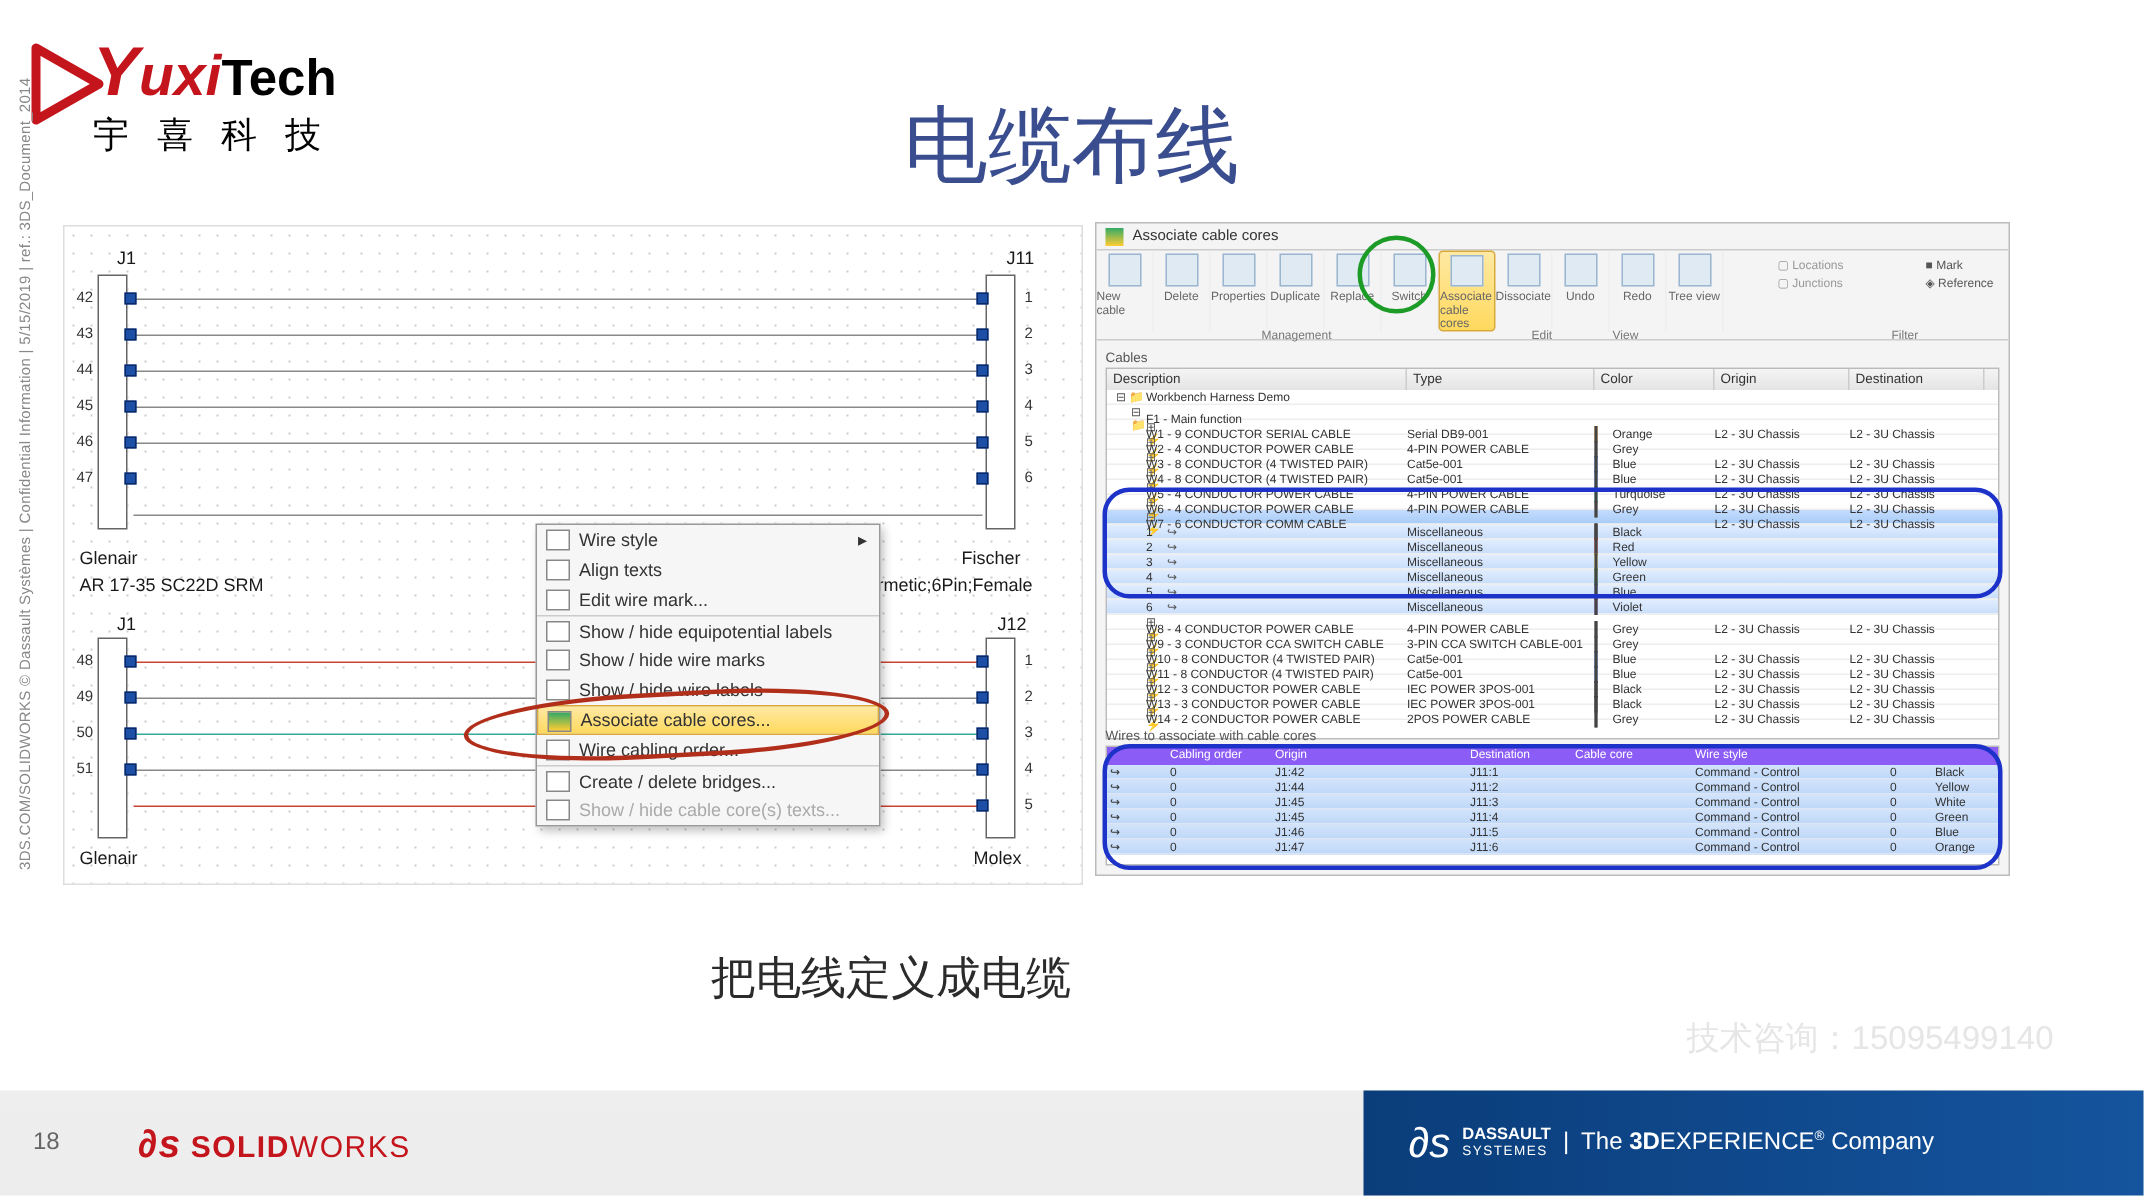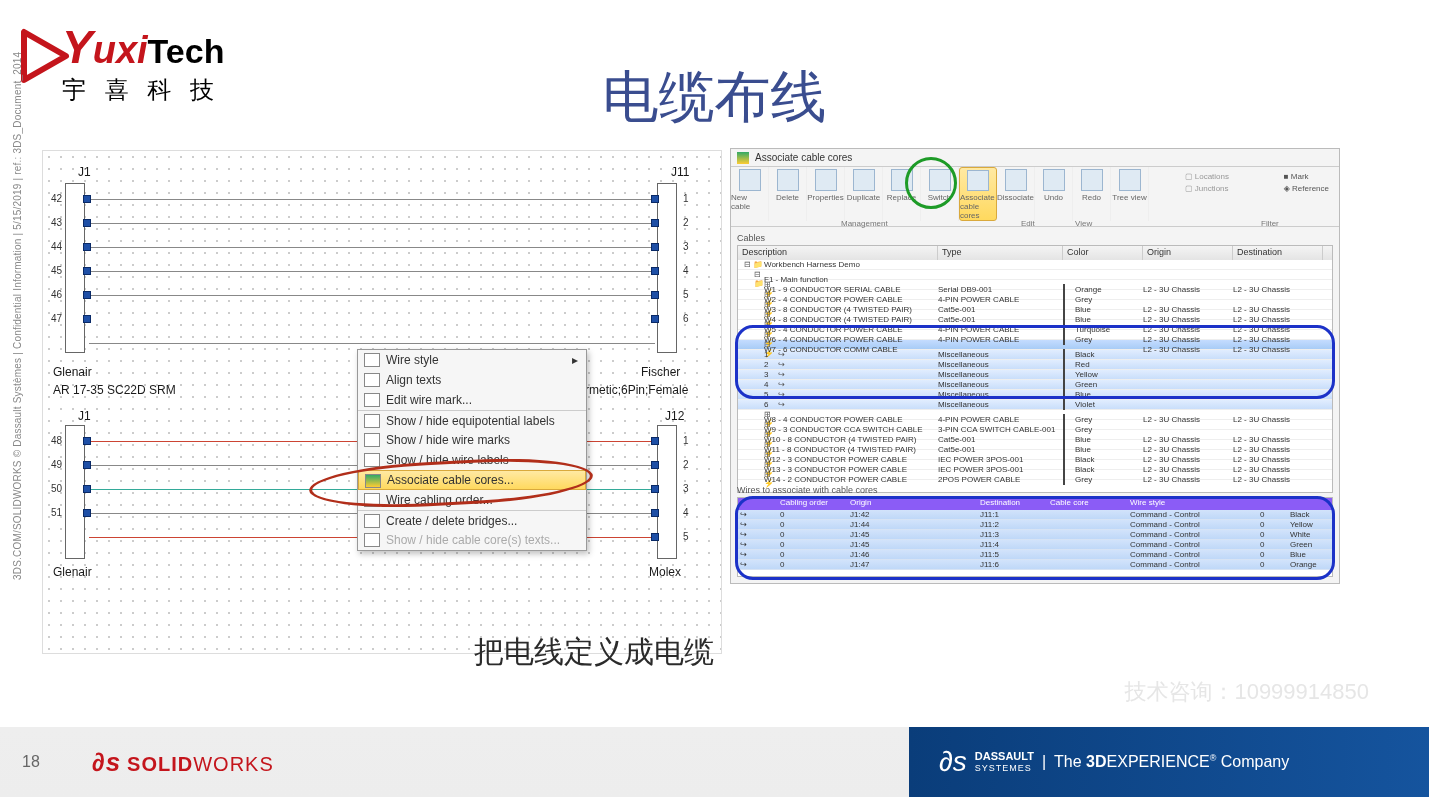--- a/index.html
+++ b/index.html
@@ -38,21 +38,21 @@
     .footer .page { font-size:16px; color:#666; margin-right:28px; }
     .footer .swlogo { font-size:20px; font-weight:700; color:#c4151c; letter-spacing:1px; }
     .footer .swlogo .ds { font-style:italic; font-size:26px; margin-right:6px; }
     .footer .right { position:absolute; right:0; top:0; bottom:0; width:520px;
       background:linear-gradient(90deg,#0a3d7a,#15549e); color:#fff; display:flex; align-items:center;
       padding-left:30px; font-size:16px; }
     .footer .right .ds3 { font-size:28px; font-weight:300; font-style:italic; margin-right:8px; }
     .footer .right b { font-weight:700; }
 
     
-    .schem { position:absolute; left:42px; top:150px; width:680px; height:504px;
+    .schem { position:absolute; left:42px; top:150px; width:680px; height:440px;
       border:1px solid #ddd; background:#fff;
       background-image:radial-gradient(#ccc 0.8px, transparent 0.8px);
       background-size:12px 12px;
       font-size:11px; color:#1a1a1a; }
     .conn { position:absolute; width:20px; background:#fff; border:1px solid #666; }
     .pin { position:absolute; width:8px; height:8px; background:#1e4fa6; border:1px solid #0a2a67; }
     .pinlbl { position:absolute; font-size:10px; color:#333; }
     .wire { position:absolute; height:1px; background:#888; }
     .wire.red { background:#c43; }
     .wire.green { background:#3a9; }
@@ -592,21 +592,21 @@
           <div>Command - Control</div>
           <div>0</div>
           <div>Orange</div>
         </div>
       </div>
   </div>
   <div class="blueov" style="left:4px;bottom:3px;width:600px;height:84px;"></div>
 </div>
 
 <div class="subtitle">把电线定义成电缆</div>
-<div class="watermark">技术咨询：10999914850</div>
+<div class="watermark">技术咨询：15095499140</div>
 
 <div class="footer">
   <div style="display:flex;align-items:center;gap:24px;">
     <span class="page">18</span>
     <span class="swlogo"><span class="ds">∂s</span><span>SOLID</span><span style="font-weight:400">WORKS</span></span>
   </div>
   <div class="right">
     <span class="ds3">∂s</span>
     <span style="font-size:11px;line-height:11px;"><b>DASSAULT</b><br><span style="font-size:9px;letter-spacing:1px;">SYSTEMES</span></span>
     <span style="margin:0 8px;">|</span>

